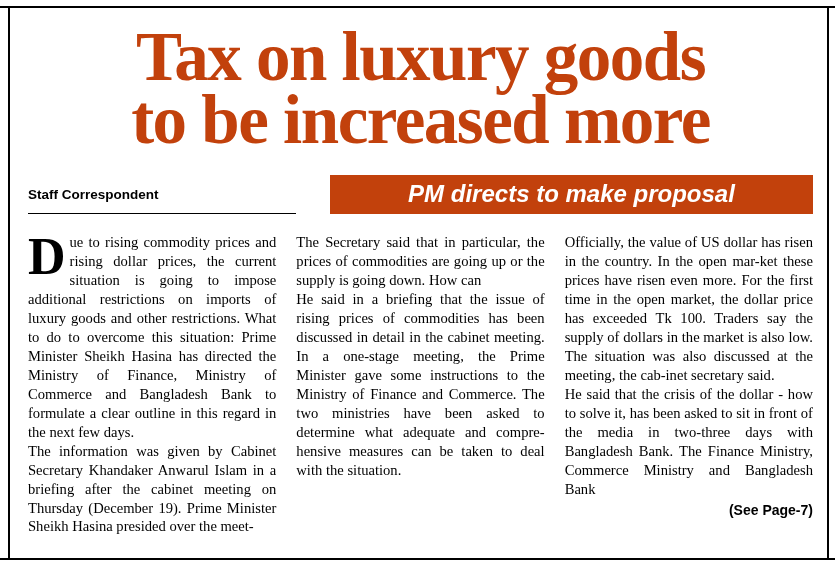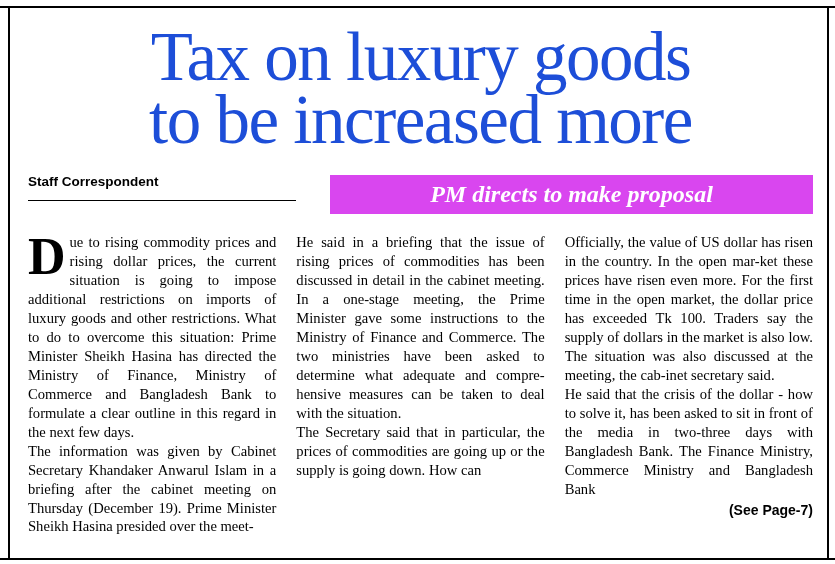--- a/index.html
+++ b/index.html
@@ -50,32 +50,33 @@
     left: 0;
     bottom: 4px;
     width: 835px;
     height: 2px;
     background: #000;
   }
   .headline {
     margin: 16px 0 0 0;
     padding: 0 12px 0 18px;
     font-family: "Liberation Serif", serif;
-    font-weight: normal;
+    font-weight: bold;
     font-size: 69px;
     line-height: 0.92;
     letter-spacing: -1.5px;
     text-align: center;
-    color: #1d4ed8;
+    color: #c2410c;
   }
   .headline .l2 {
     display: block;
   }
   .subhead-row {
     display: flex;
+    align-items: flex-end;
     margin-top: 22px;
     padding-left: 6px;
   }
   .byline-block {
     width: 288px;
     box-sizing: border-box;
     padding-right: 8px;
   }
   .byline {
     font-family: "Liberation Sans", sans-serif;
@@ -85,23 +86,23 @@
     color: #000;
     padding-bottom: 4px;
   }
   .byline-rule {
     border-bottom: 1.5px solid #000;
     width: 268px;
     margin-top: 6px;
   }
   .kicker-bar {
     flex: 1;
-    background: #d946ef;
+    background: #c2410c;
     color: #ffffff;
-    font-family: Liberation Serif, serif;
+    font-family: Liberation Sans, sans-serif;
     font-weight: bold;
     font-style: italic;
     font-size: 24px;
     line-height: 1.0;
     text-align: center;
     padding: 7px 6px 8px 6px;
     margin-left: 14px;
     margin-bottom: 0px;
   }
   .columns {
@@ -166,22 +167,22 @@
   </div>
 
   <div class="columns">
 
     <div class="col">
       <p class="dropcap-para">Due to rising commodity prices and rising dollar prices, the current situation is going to impose additional restrictions on imports of luxury goods and other restrictions. What to do to overcome this situation: Prime Minister Sheikh Hasina has directed the Ministry of Finance, Ministry of Commerce and Bangladesh Bank to formulate a clear outline in this regard in the next few days.</p>
       <p>The information was given by Cabinet Secretary Khandaker Anwarul Islam in a briefing after the cabinet meeting on Thursday (December 19). Prime Minister Sheikh Hasina presided over the meet-</p>
     </div>
 
     <div class="col">
+      <p>The Secretary said that in particular, the prices of commodities are going up or the supply is going down. How can</p>
       <p>He said in a briefing that the issue of rising prices of commodities has been discussed in detail in the cabinet meeting. In a one-stage meeting, the Prime Minister gave some instructions to the Ministry of Finance and Commerce. The two ministries have been asked to determine what adequate and compre-hensive measures can be taken to deal with the situation.</p>
-      <p>The Secretary said that in particular, the prices of commodities are going up or the supply is going down. How can</p>
     </div>
 
     <div class="col">
       <p>Officially, the value of US dollar has risen in the country. In the open mar-ket these prices have risen even more. For the first time in the open market, the dollar price has exceeded Tk 100. Traders say the supply of dollars in the market is also low. The situation was also discussed at the meeting, the cab-inet secretary said.</p>
       <p>He said that the crisis of the dollar - how to solve it, has been asked to sit in front of the media in two-three days with Bangladesh Bank. The Finance Ministry, Commerce Ministry and Bangladesh Bank</p>
       <div class="endnote">(See Page-7)</div>
       <div class="clear"></div>
     </div>
 
   </div>

